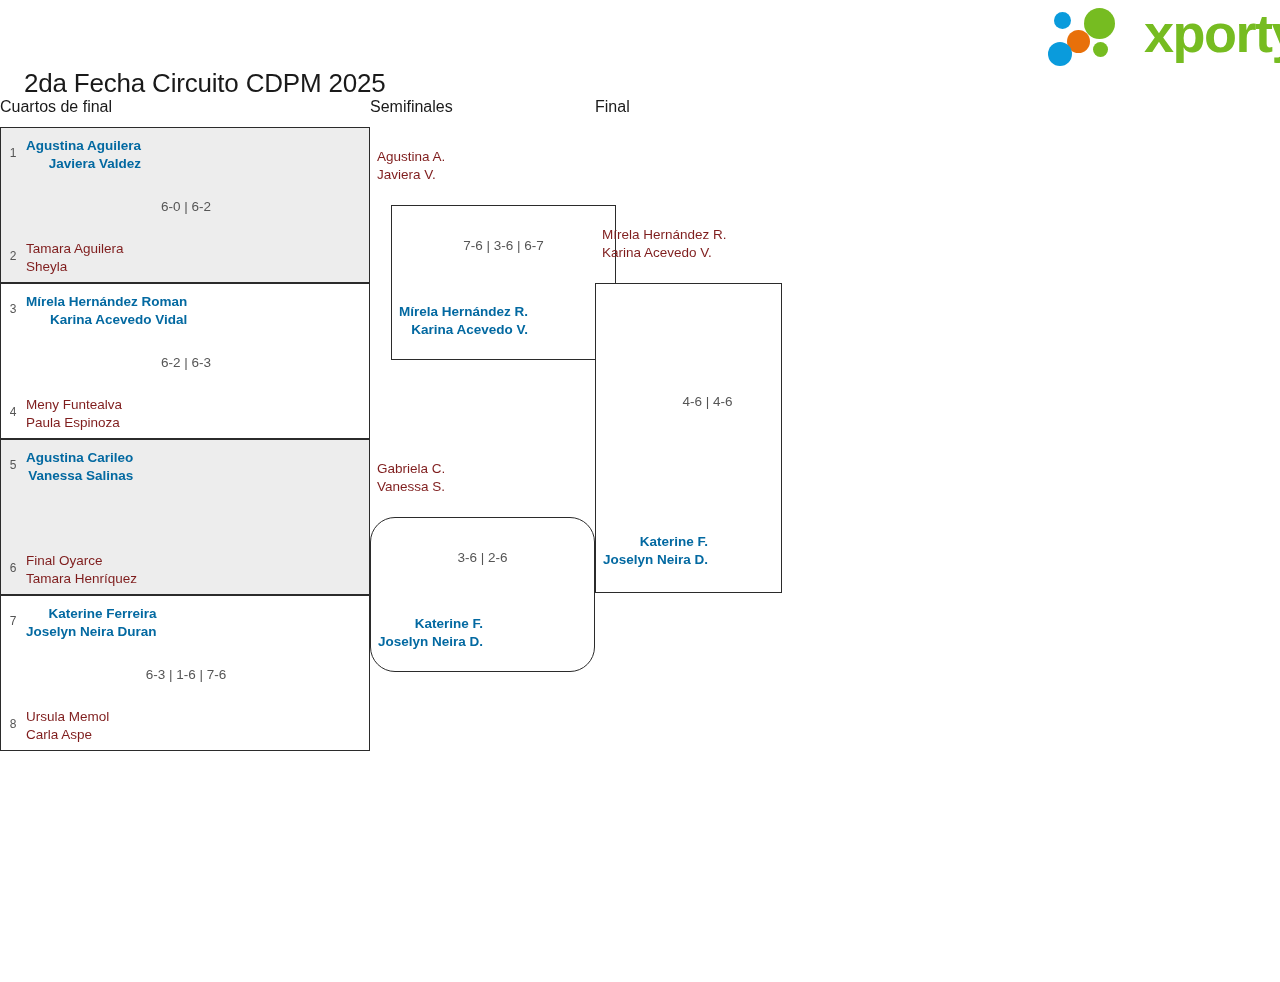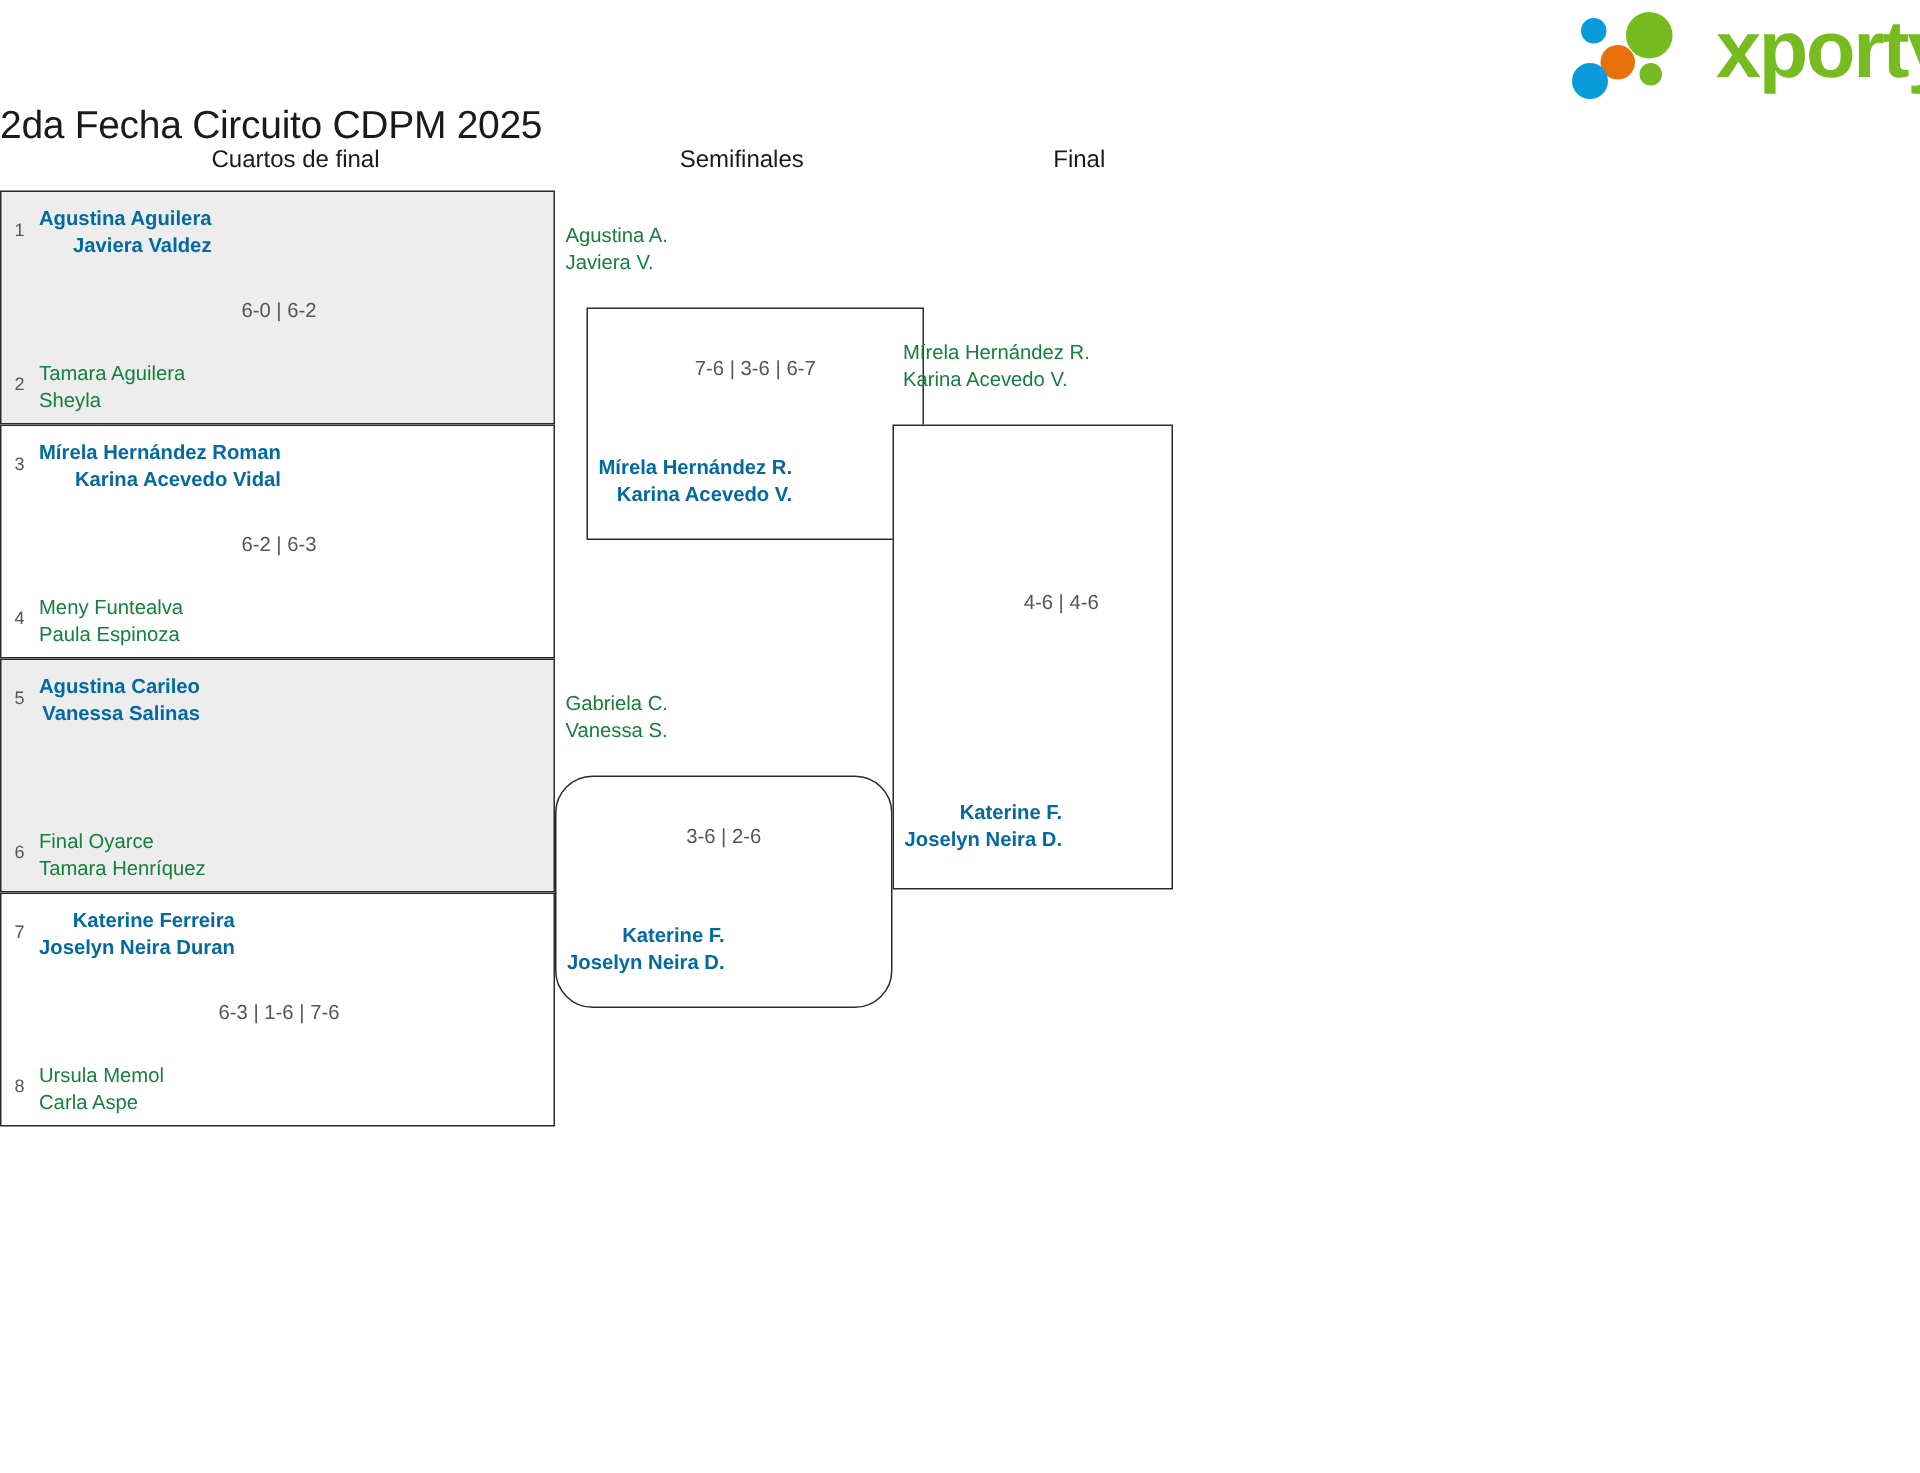--- a/index.html
+++ b/index.html
@@ -17,36 +17,36 @@
   }
 
   
   #header { position: absolute; left: 0; top: 0; width: 1280px; height: 90px; }
   #title-block {
     position: absolute; left: 0; top: 1px;
     font-size: 26px; font-weight: 400; line-height: 33px;
     color: #1a1a1a; letter-spacing: -0.2px;
     white-space: pre;
   }
-  #title-line-1, #title-line-2 { display: block; }
+  #title-line-1, #title-line-2 { display: block; padding-left: 24px; }
 
   
   #logo { position: absolute; left: 1048px; top: 6px; width: 226px; height: 62px; }
   .dot { position: absolute; border-radius: 50%; }
   #logo-wordmark {
     position: absolute; left: 96px; top: -4px;
     font-size: 54px; line-height: 62px;
     font-weight: 700; letter-spacing: -1.5px;
   }
 
   
   .round-header {
     position: absolute; top: 96px;
     font-size: 16px; font-weight: 400; color: #1a1a1a;
-    text-align: center; line-height: 22px; padding-left: 24px;
+    line-height: 22px;
   }
   #round-header-0 { left: 0px;   width: 370px; }
   #round-header-1 { left: 370px; width: 225px; }
   #round-header-2 { left: 595px; width: 225px; }
 
   
   #bracket { position: absolute; left: 0; top: 0; width: 880px; height: 800px; }
 
   .match-box { position: absolute; border: 1px solid #2b2b2b; }
   .shaded { background: #ededed; }
@@ -68,21 +68,21 @@
   #match-r3-0 { left: 595px; top: 283px; width: 187px; height: 310px; }
 
   
   .team {
     position: absolute;
     font-size: 13.5px; line-height: 18px;
     white-space: nowrap;
   }
   .team .line { display: block; }
   .winner { color: #0369a1; font-weight: 700; text-align: right; }
-  .loser  { color: #15803d; font-weight: 400; }
+  .loser  { color: #7f1d1d; font-weight: 400; }
 
   .seed {
     position: absolute;
     font-size: 12px; color: #555555; font-weight: 400;
     width: 22px; text-align: center; line-height: 16px;
   }
 
   .score {
     position: absolute;
     font-size: 13.5px; color: #555555; font-weight: 400;

